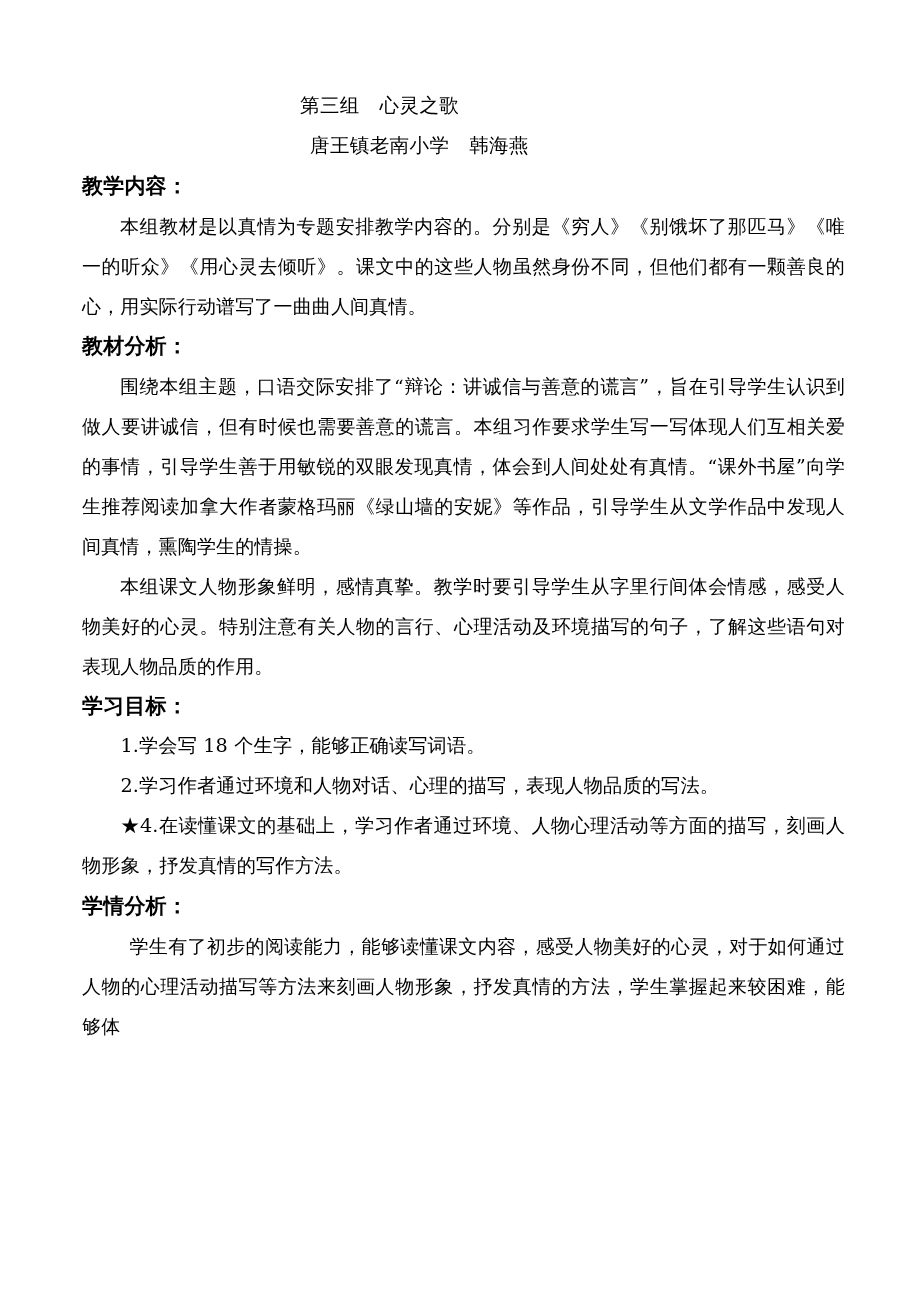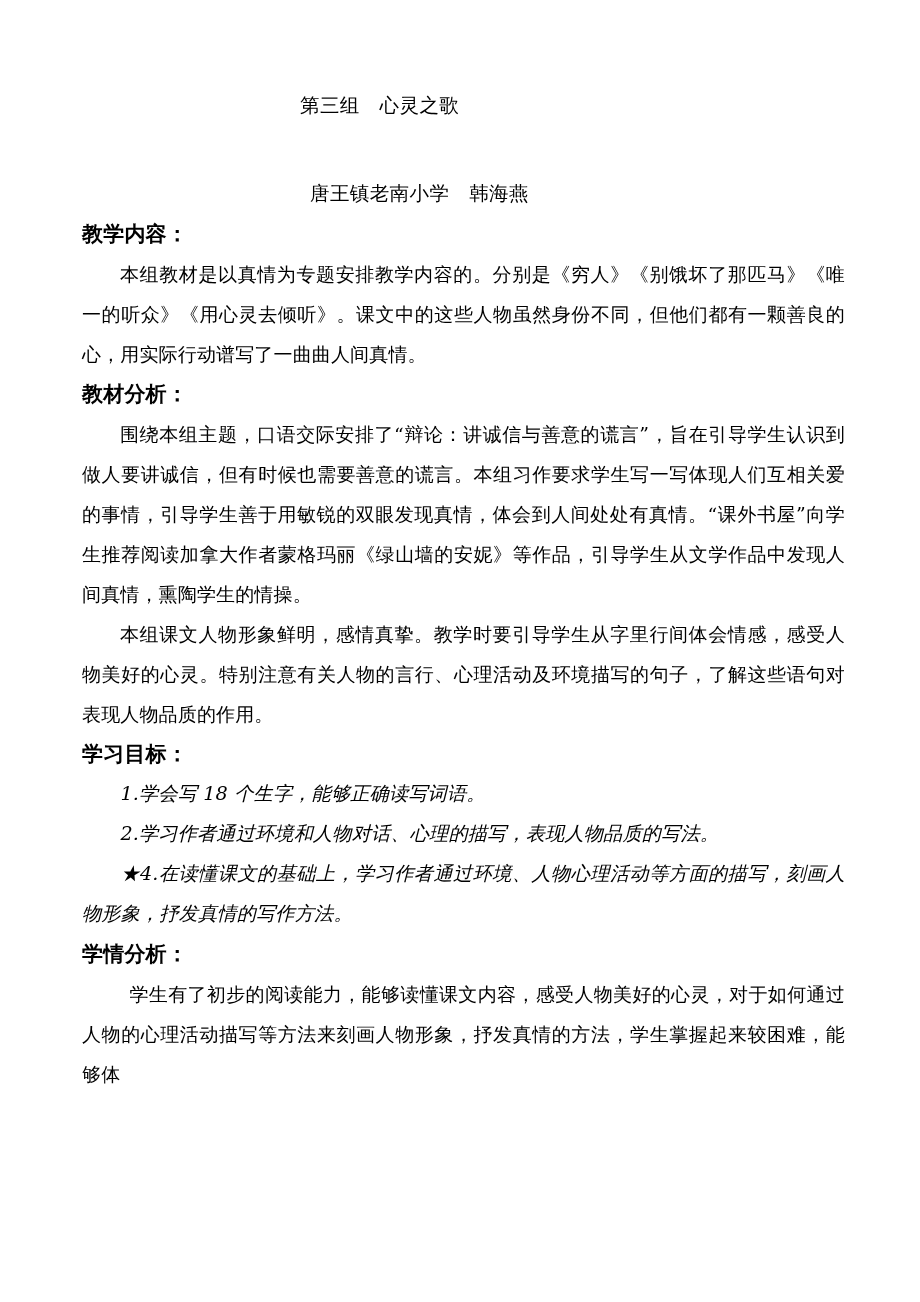--- a/index.html
+++ b/index.html
@@ -46,21 +46,20 @@
     line-height: 40px;
     letter-spacing: 0.4px;
     white-space: pre;
     font-weight: 400;
   }
   .doc-title {
     padding-left: 218px;
   }
   .doc-author {
     padding-left: 228px;
-    margin-top: 48px;
   }
 
   
   .section-heading {
     font-family: "DejaVu Sans", "Liberation Sans", sans-serif;
     font-weight: bold;
     font-size: 21px;
     line-height: 40px;
     letter-spacing: 0.2px;
     margin: 0;
@@ -83,21 +82,20 @@
   .list-item {
     font-size: 19.2px;
     line-height: 40px;
     text-align: justify;
     text-justify: inter-ideograph;
     text-align-last: left;
     margin: 0;
     text-indent: 2em;
     letter-spacing: 0.15px;
     word-break: break-all;
-    font-style: italic;
   }
 </style>
 </head>
 <body>
 
 <div class="page">
   <div class="content">
 
     <div class="title-block">
       <div class="doc-title">第三组　心灵之歌</div>

